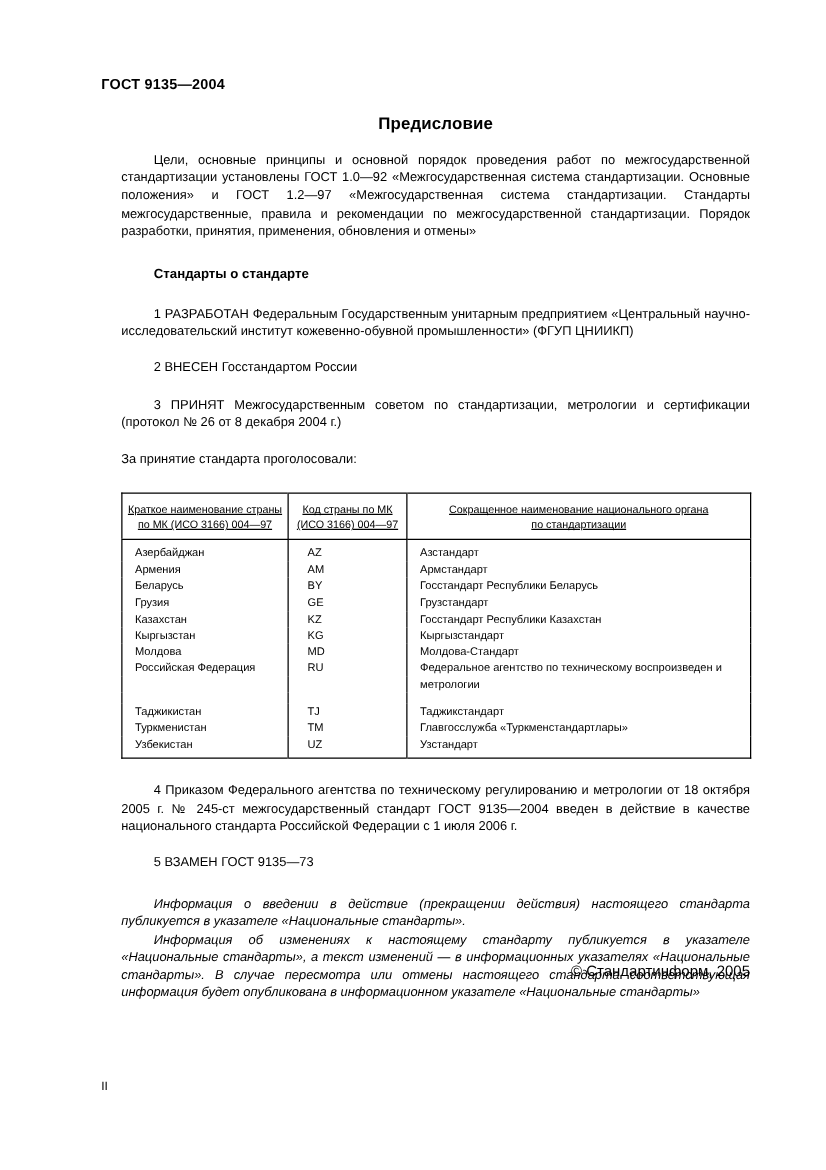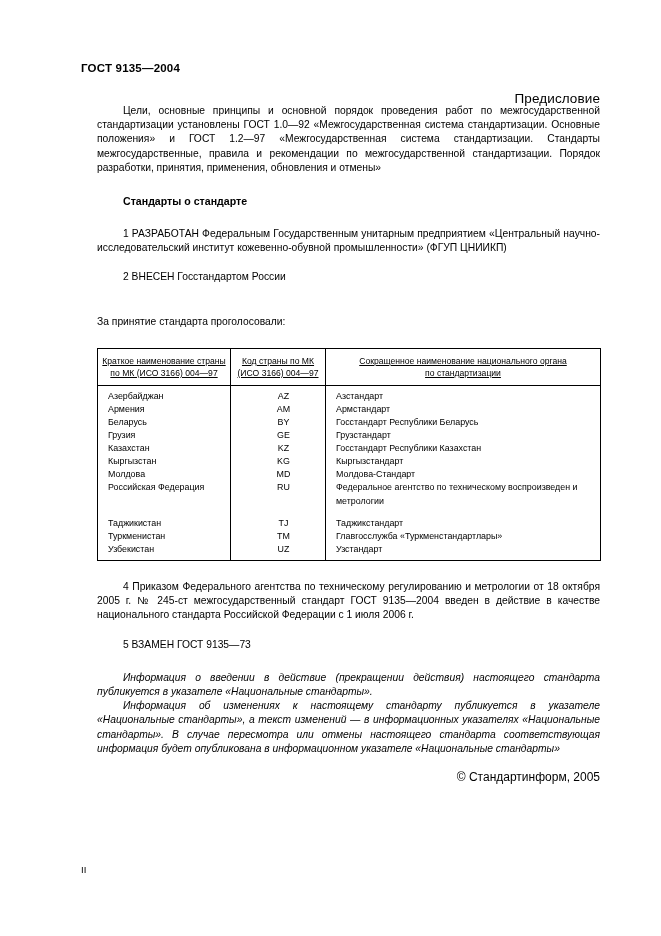--- a/index.html
+++ b/index.html
@@ -29,29 +29,29 @@
     top: 62px;
     font-size: 11.5px;
     font-weight: bold;
     letter-spacing: 0.2px;
   }
   .doc-title {
     position: absolute;
     left: 80px;
     top: 91px;
     width: 503px;
-    text-align: right;
+    text-align: center;
     font-size: 13.5px;
-    font-weight: normal;
+    font-weight: bold;
     letter-spacing: 0.1px;
   }
   .body-col {
     position: absolute;
     left: 80px;
-    top: 104px;
+    top: 122px;
     width: 503px;
   }
   p.para {
     margin: 0;
     font-size: 10.3px;
     line-height: 14.2px;
     text-align: justify;
     text-indent: 26px;
     hyphens: none;
   }
@@ -95,21 +95,21 @@
     vertical-align: middle;
     font-size: 8.9px;
     white-space: nowrap;
   }
   .vote-table td:last-child { border-right: none; }
   .vote-table tr.first-body td { padding-top: 4px; }
   .vote-table tr.last-body td { padding-bottom: 4px; }
   .col-country { width: 133px; }
   .col-code { width: 95px; }
   .col-body { width: 275px; }
-  td.code-cell { padding-left: 15px; text-align: center; }
+  td.code-cell { padding-left: 15px; }
   td.spacer-cell { height: 9px; line-height: 9px; }
   .tbl-wrap { position: relative; }
   .copyright {
     position: absolute;
     left: 80px;
     top: 770px;
     width: 503px;
     text-align: right;
     font-size: 12px;
   }
@@ -146,20 +146,21 @@
     <div class="gap-l"></div>
 
     <p class="para">1  РАЗРАБОТАН Федеральным Государственным унитарным предприятием «Центральный научно-исследовательский институт кожевенно-обувной промышленности» (ФГУП ЦНИИКП)</p>
 
     <div class="gap-m"></div>
 
     <p class="para">2  ВНЕСЕН Госстандартом России</p>
 
     <div class="gap-m"></div>
 
+    <p class="para">3  ПРИНЯТ Межгосударственным советом по стандартизации, метрологии и сертификации (протокол № 26 от 8 декабря 2004 г.)</p>
 
     <div class="gap-m"></div>
 
     <p class="para noindent">За принятие стандарта проголосовали:</p>
 
     <div class="gap-l"></div>
 
     <div class="tbl-wrap">
       <table class="vote-table">
         <colgroup>

